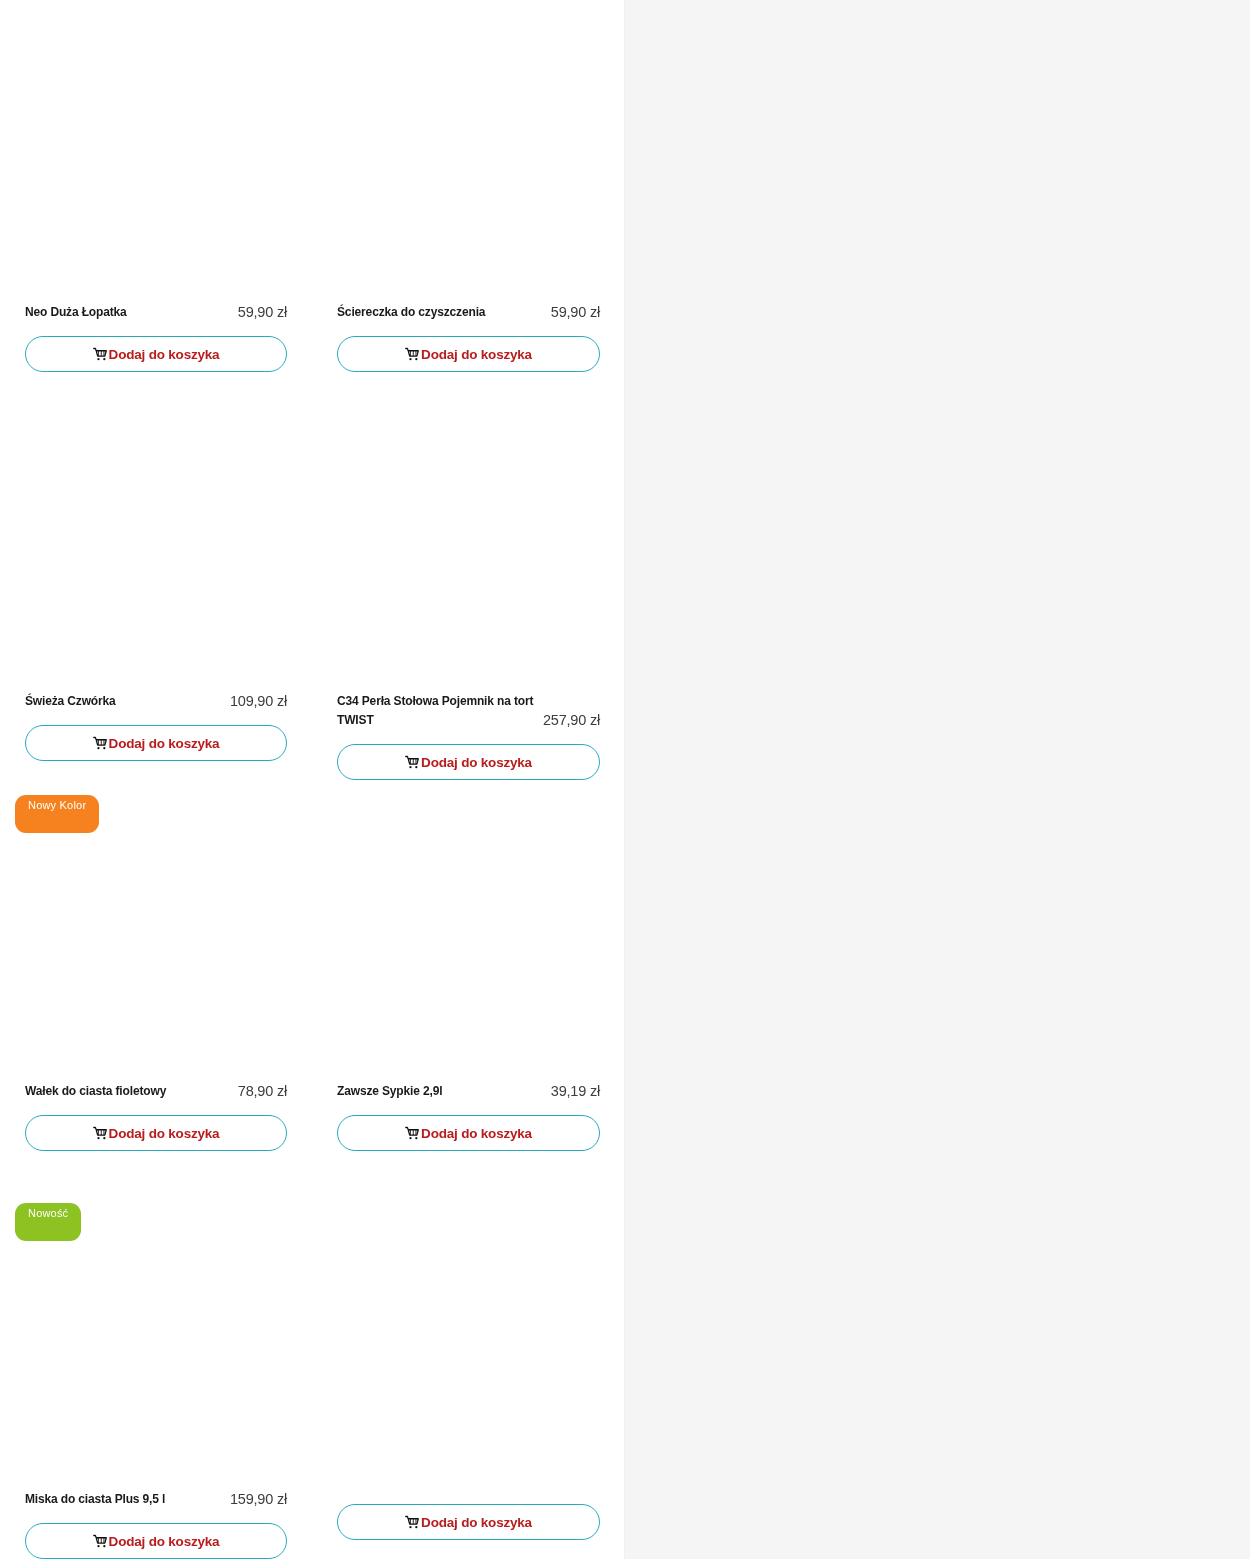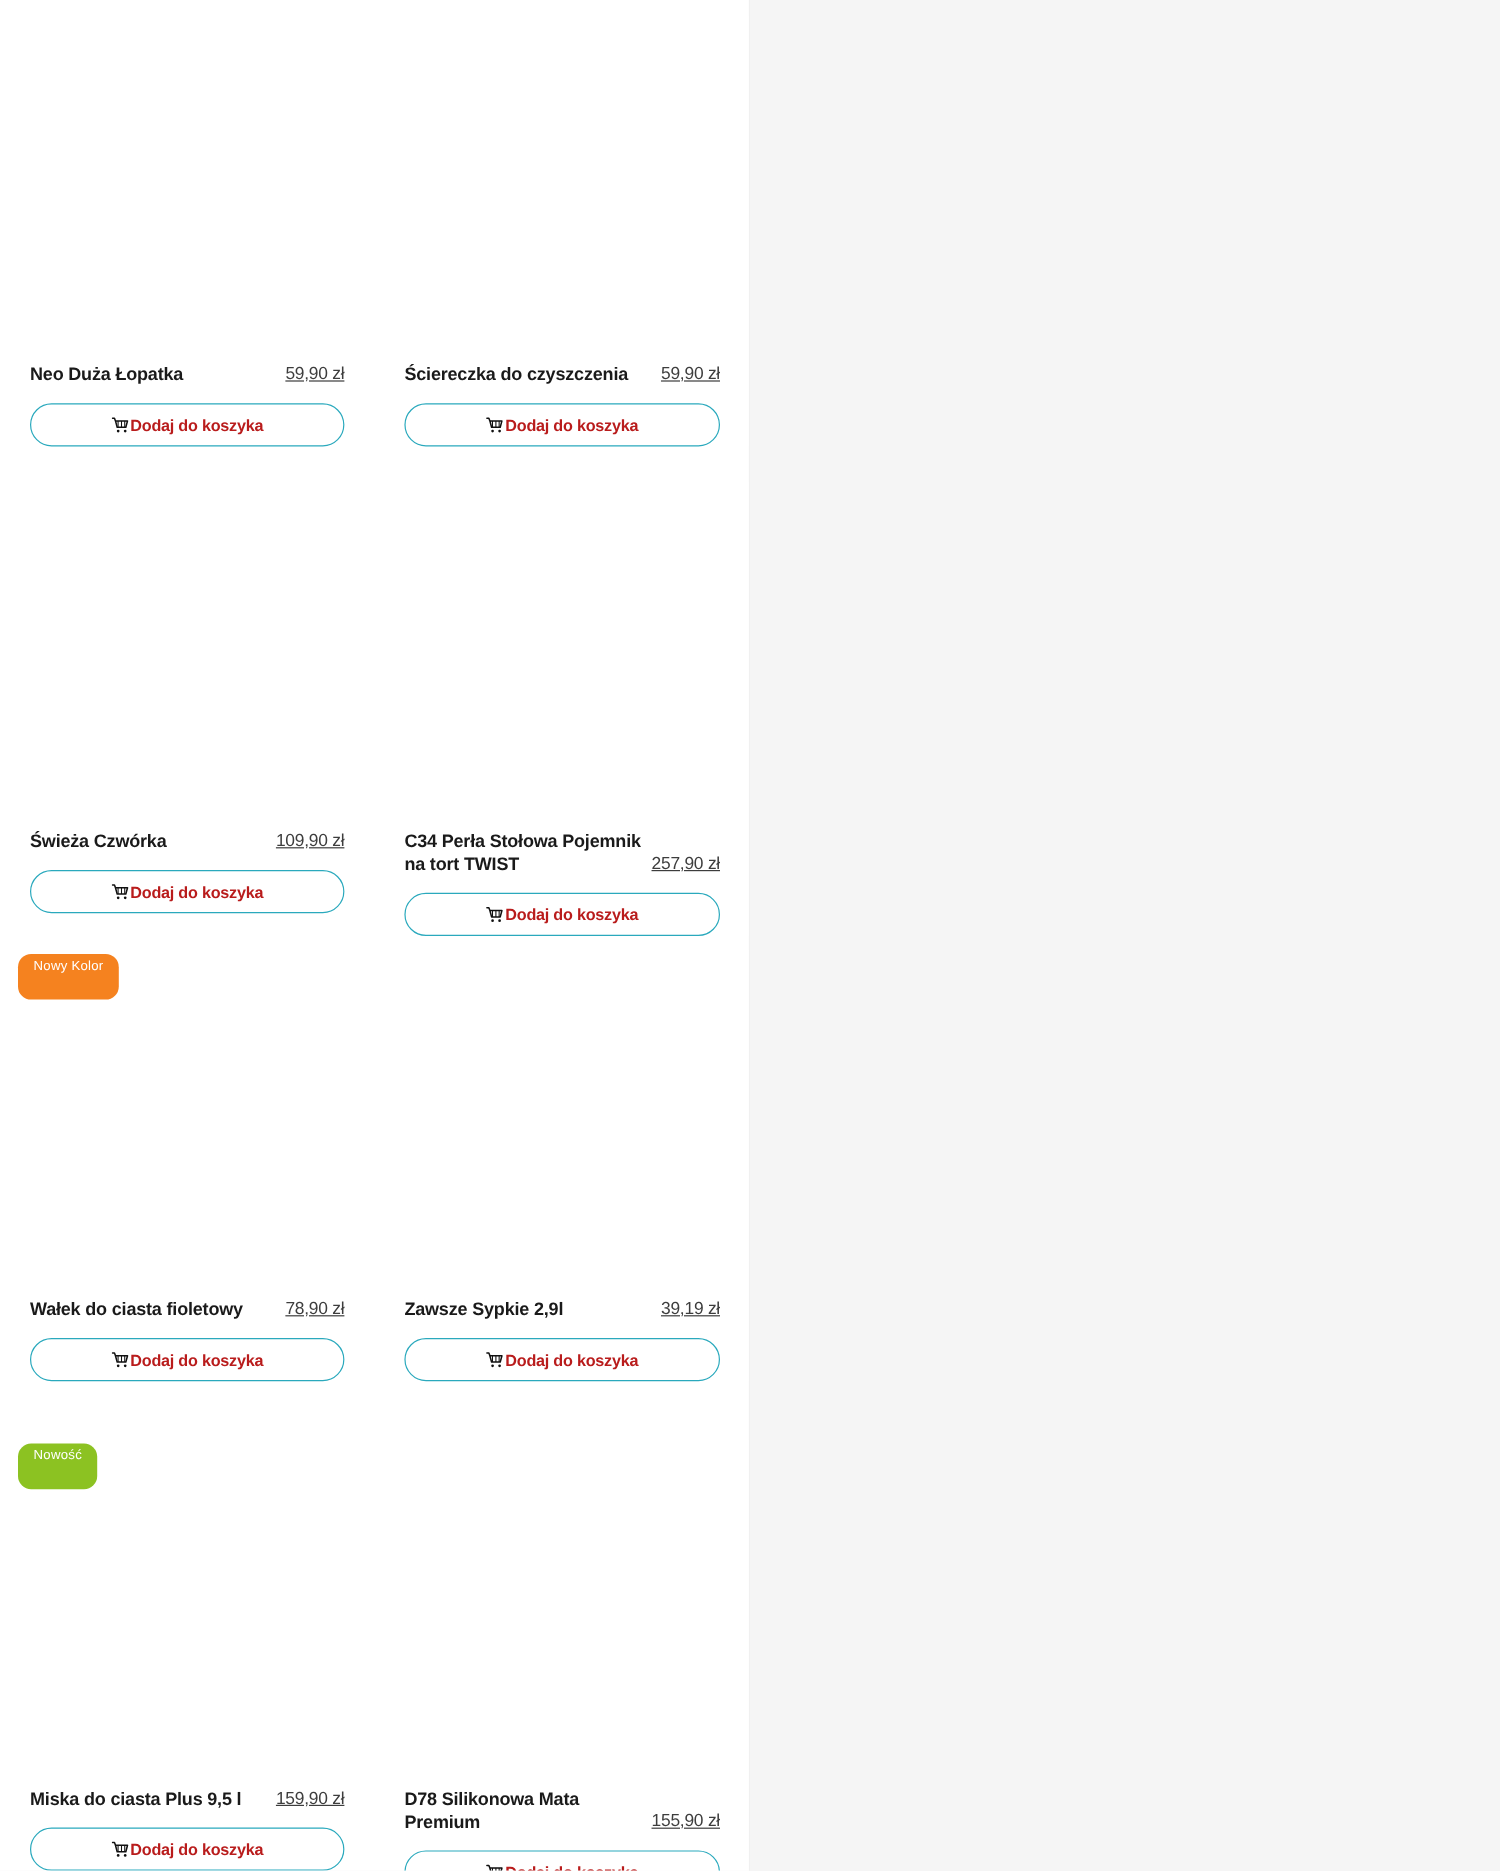--- a/index.html
+++ b/index.html
@@ -88,35 +88,34 @@
 
   
   .product-meta {
     display: flex;
     align-items: flex-end;
     justify-content: space-between;
     gap: 8px;
   }
 
   .product-title {
-    font-size: 15px;
+    font-size: 12px;
     font-weight: bold;
     color: #1a1a1a;
     line-height: 19px;
     letter-spacing: -0.15px;
   }
 
   .product-price {
     font-size: 14.5px;
     font-weight: normal;
     color: #3d3d3d;
     line-height: 19px;
     white-space: nowrap;
     letter-spacing: -0.2px;
-    text-decoration: underline;
   }
 
   
   .add-to-cart {
     display: flex;
     align-items: center;
     justify-content: center;
     width: 100%;
     height: 36px;
     margin-top: 14px;
@@ -290,24 +289,20 @@
                   <circle cx="7.3" cy="16.3" r="1.5" fill="#111"></circle>
                   <circle cx="15.1" cy="16.3" r="1.5" fill="#111"></circle>
                 </svg>
               </span>
               <span>Dodaj do koszyka</span>
             </button>
           </div>
           <div class="product-card col-right">
             <div class="badge-slot"></div>
             <div class="product-image" style="height: 290px;"></div>
-            <div class="product-meta">
-              <div class="product-title">D78 Silikonowa Mata Premium</div>
-              <div class="product-price">155,90 zł</div>
-            </div>
             <button class="add-to-cart">
               <span class="cart-icon">
                 <svg width="15" height="15" viewBox="0 0 20 20" fill="none" xmlns="http://www.w3.org/2000/svg">
                   <path d="M1 2h2.2l1.1 3M4.3 5h13.4l-1.9 7.1H6.2L4.3 5z" stroke="#111" stroke-width="1.7" stroke-linejoin="round" stroke-linecap="round"></path>
                   <path d="M7.2 5v7.1M11 5v7.1M14.6 5v7.1" stroke="#111" stroke-width="1.2"></path>
                   <circle cx="7.3" cy="16.3" r="1.5" fill="#111"></circle>
                   <circle cx="15.1" cy="16.3" r="1.5" fill="#111"></circle>
                 </svg>
               </span>
               <span>Dodaj do koszyka</span>

